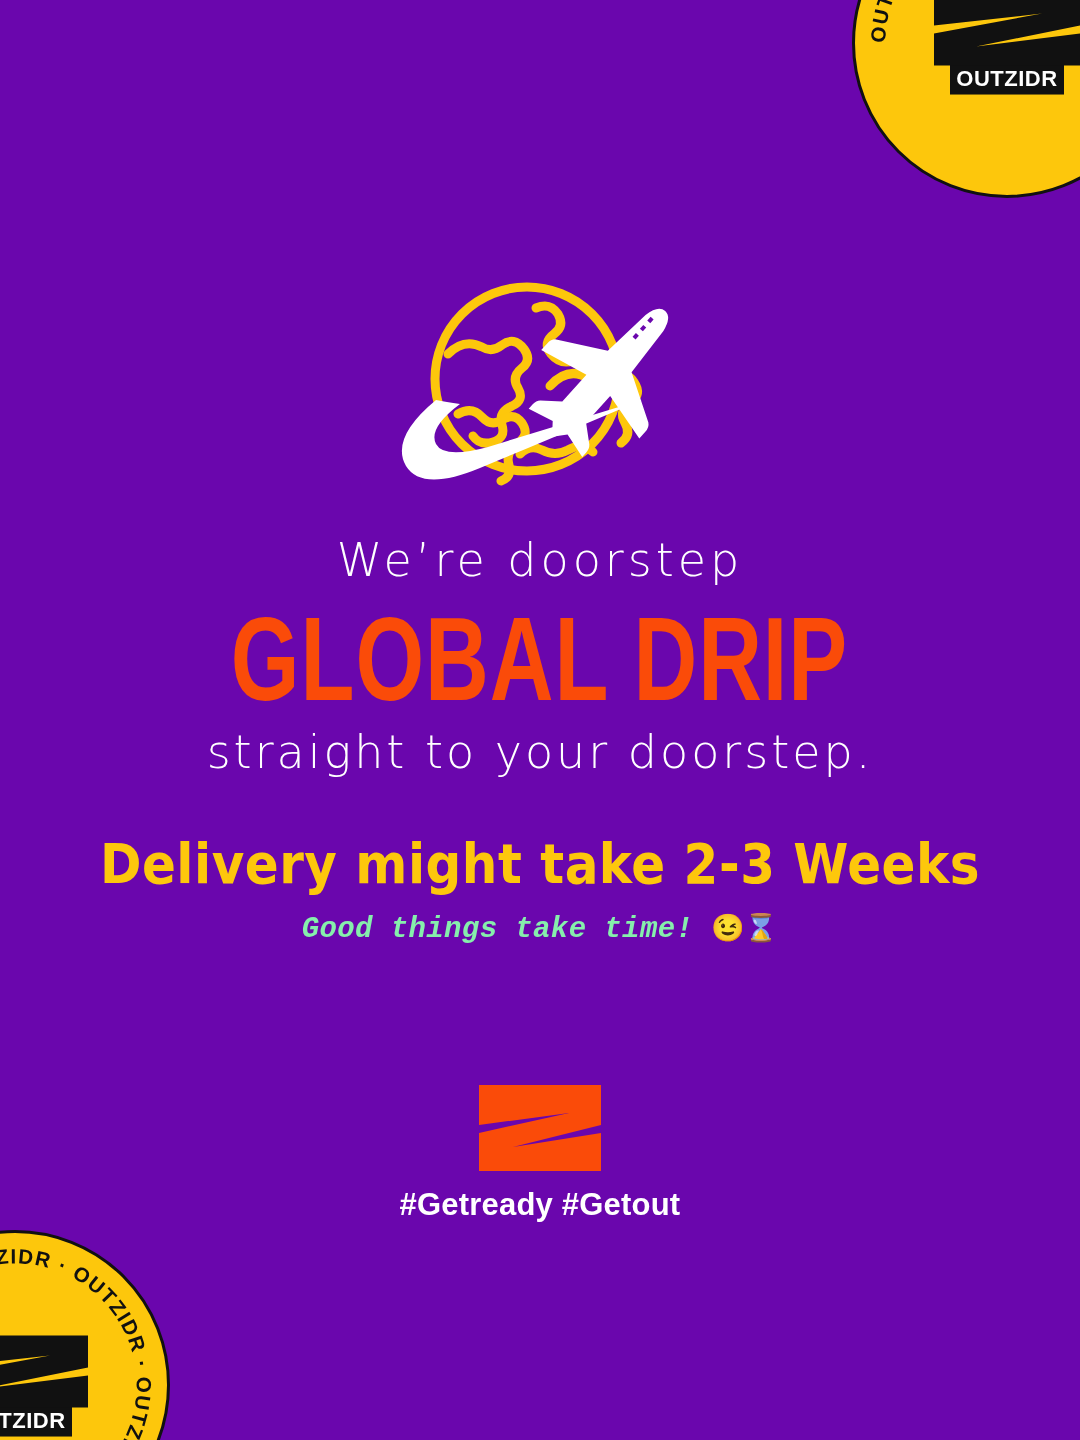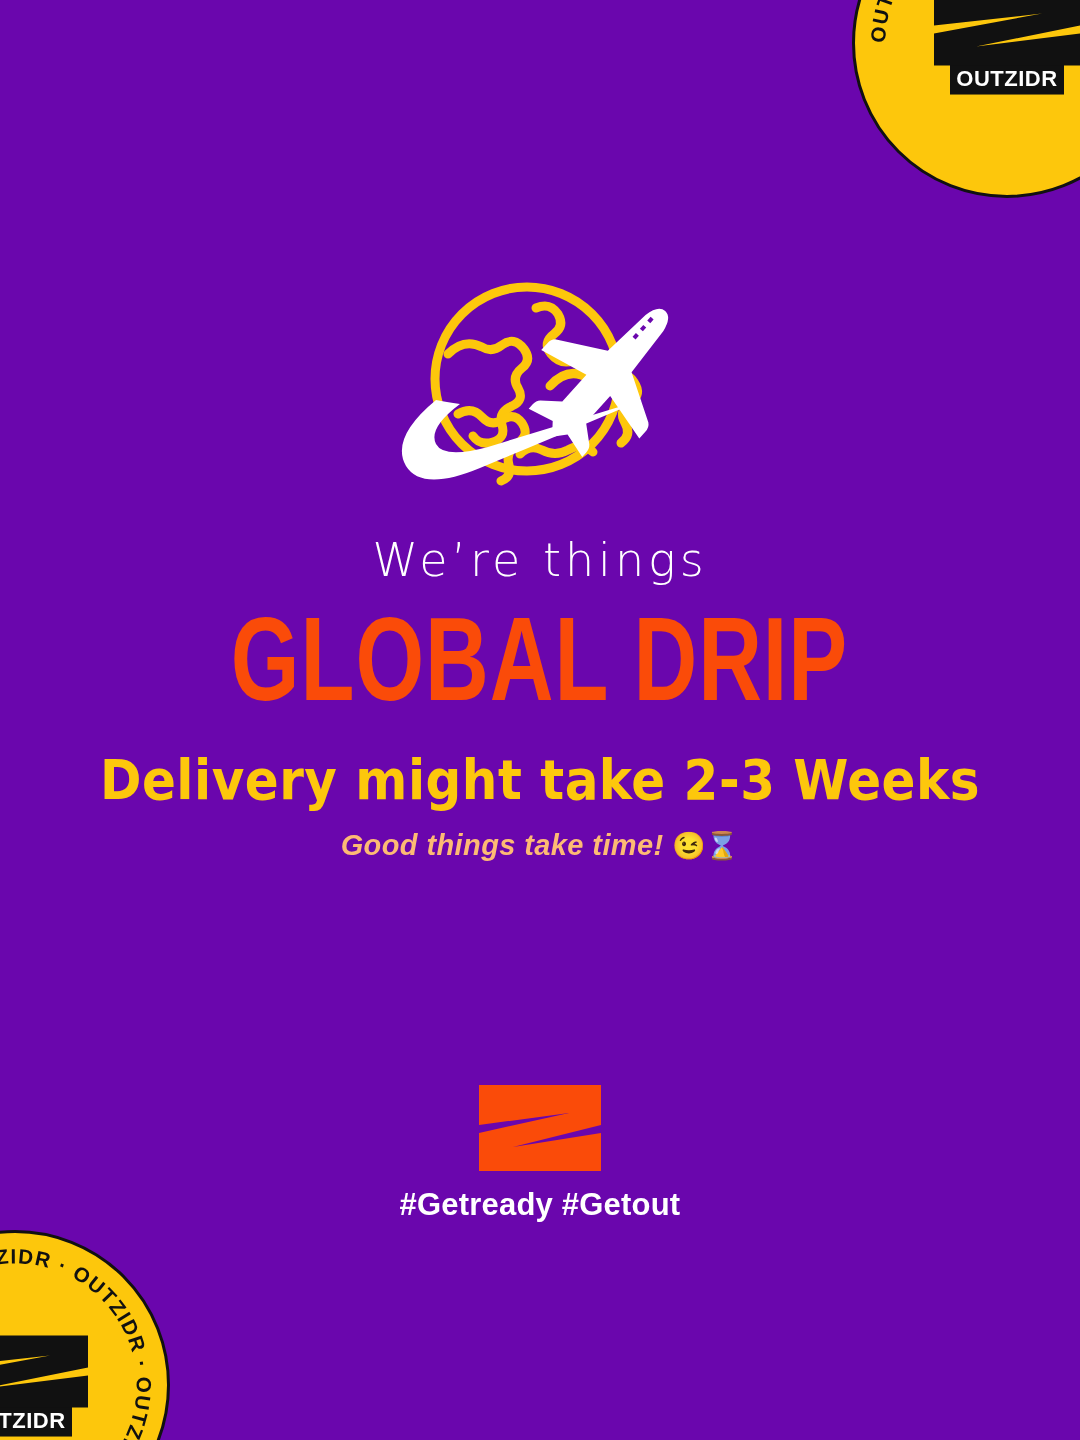--- a/index.html
+++ b/index.html
@@ -139,27 +139,27 @@
     font-size: 50px;
     font-weight: bold;
     letter-spacing: 0.5px;
     line-height: 1;
     transform: scaleY(1.12);
     font-family: "DejaVu Sans", sans-serif;
   }
 
   .line-good {
     margin-top: 26px;
-    color: #fdba74;
+    color: #86efac;
     font-size: 29px;
     font-weight: bold;
     font-style: italic;
     letter-spacing: 0.4px;
     line-height: 1;
-    font-family: Liberation Sans, sans-serif;
+    font-family: Liberation Mono, monospace;
     text-align: center;
   }
   .line-good .emoji {
     font-style: normal;
     font-size: 27px;
     letter-spacing: 0;
   }
 
   .brand-block {
     position: absolute;
@@ -204,24 +204,25 @@
 
         <g transform="translate(243,93) rotate(42)" fill="#ffffff">
           <path d="M0 -78 q9 0 12 16 l4 52 l46 26 q4 3 4 9 l0 9 l-50 -12 l0 36 l17 14 q3 3 3 8 l0 6 l-26 -7 l-10 12 l-10 -12 l-26 7 l0 -6 q0 -5 3 -8 l17 -14 l0 -36 l-50 12 l0 -9 q0 -6 4 -9 l46 -26 l4 -52 q3 -16 12 -16 z"></path>
           <rect x="-7" y="-64" width="4" height="5" fill="#6a06ad"></rect>
           <rect x="-7" y="-53" width="4" height="5" fill="#6a06ad"></rect>
           <rect x="-7" y="-42" width="4" height="5" fill="#6a06ad"></rect>
         </g>
       </svg>
     </div>
 
-    <div class="line-serving">We’re things</div>
+    <div class="line-serving">We’re doorstep</div>
 
     <div class="line-headline">GLOBAL DRIP</div>
 
+    <div class="line-doorstep">straight to your doorstep.</div>
 
     <div class="line-delivery">Delivery might take 2-3 Weeks</div>
 
     <div class="line-good">
       <span>Good things take time!</span>
       <span class="emoji">😉⌛</span>
     </div>
 
   </div>
 

